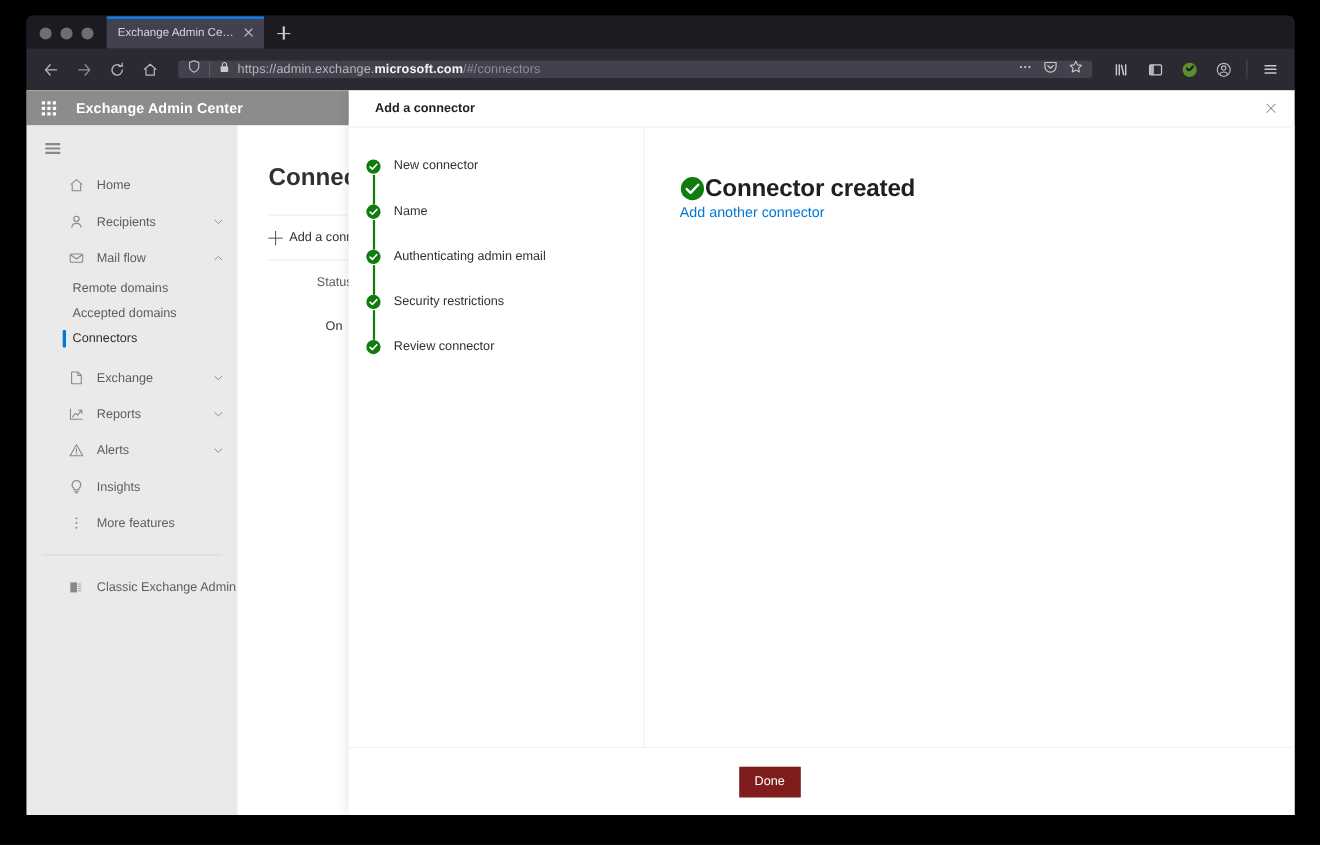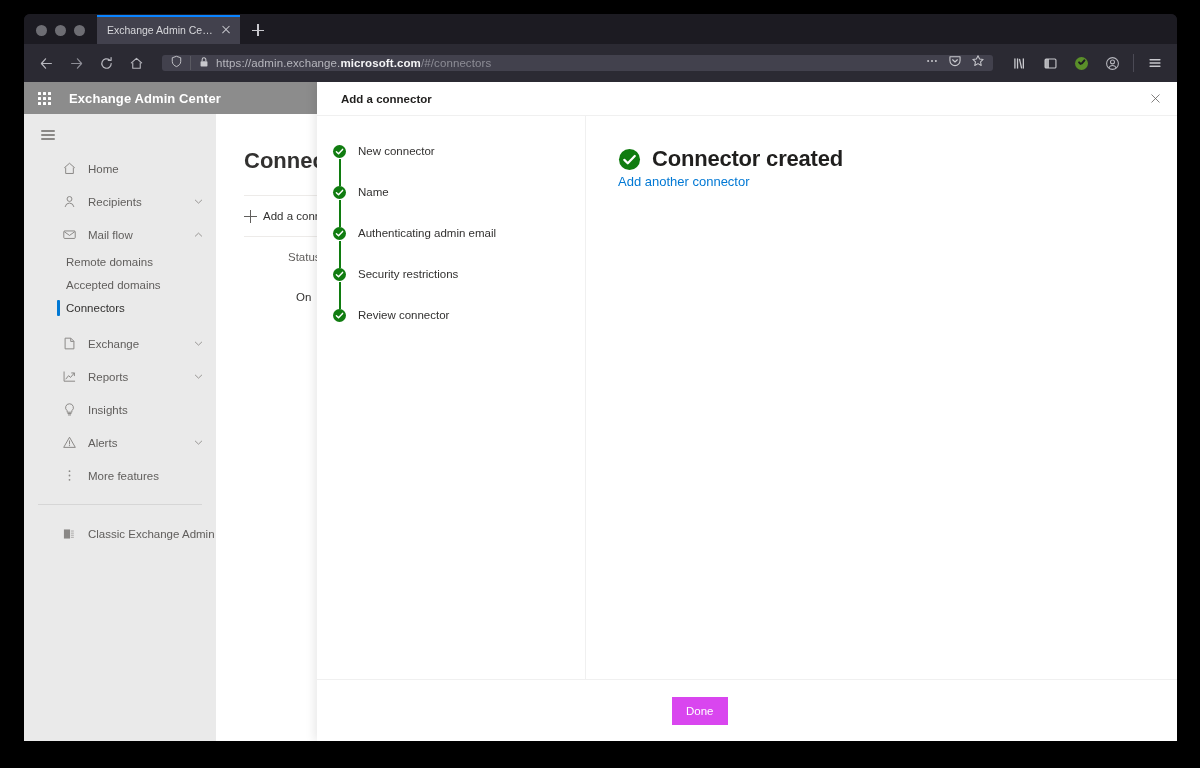--- a/index.html
+++ b/index.html
@@ -329,21 +329,21 @@
   }
   .check-circle svg { display: block; }
 
   
   .result-pane {
     flex: 1;
     padding: 30px 0 0 32px;
   }
   .result-head {
     display: flex; align-items: center;
-    gap: 11px;
+    margin-top: 12px;
   }
   .big-check { width: 23px; height: 23px; flex: 0 0 23px; }
   .result-title {
     font-size: 22px; font-weight: bold; color: #201f1e;
     letter-spacing: -.2px;
   }
   .result-link {
     display: inline-block;
     font-size: 13px;
     color: #0078d4;
@@ -351,21 +351,21 @@
 
   
   .modal-footer {
     height: 62px;
     flex: 0 0 62px;
     border-top: 1px solid #f0f0f0;
     display: flex; align-items: center;
     padding-left: 355px;
   }
   .btn-primary {
-    background: #d946ef;
+    background: #7f1d1d;
     color: #fff;
     font-size: 11.5px;
     border: none;
     height: 28px;
     min-width: 55px;
     padding: 0 14px;
     font-family: "Liberation Sans", sans-serif;
     cursor: pointer;
   }
 </style>
@@ -590,41 +590,41 @@
           <span class="chevron">
             <svg width="11" height="11" viewBox="0 0 16 16">
                 <path d="M3.4 6 L8 10.4 L12.6 6" fill="none" stroke="#8a8886" stroke-width="1.25" stroke-linecap="round" stroke-linejoin="round"></path>
               </svg>
           </span>
         </div>
 
         <div class="nav-item">
           <span class="nav-icon">
             <svg width="15" height="15" viewBox="0 0 16 16">
-                <path d="M8 1.9 a4.1 4.1 0 0 1 2.5 7.4 v1.6 h-5 V9.3 A4.1 4.1 0 0 1 8 1.9 Z" fill="none" stroke="#8a8886" stroke-width="1.05" stroke-linejoin="round"></path>
-                <path d="M6.3 12.3 h3.4 M6.8 13.8 h2.4" stroke="#8a8886" stroke-width="1.05" stroke-linecap="round"></path>
-              </svg>
-          </span>
-          <span class="nav-label">Insights</span>
-        </div>
-
-        <div class="nav-item">
-          <span class="nav-icon">
-            <svg width="15" height="15" viewBox="0 0 16 16">
                 <path d="M8 2.4 L14.2 13.2 H1.8 Z" fill="none" stroke="#8a8886" stroke-width="1.05" stroke-linejoin="round"></path>
                 <path d="M8 6.3 V9.6" stroke="#8a8886" stroke-width="1.05" stroke-linecap="round"></path>
                 <circle cx="8" cy="11.3" r=".65" fill="#8a8886"></circle>
               </svg>
           </span>
           <span class="nav-label">Alerts</span>
           <span class="chevron">
             <svg width="11" height="11" viewBox="0 0 16 16">
                 <path d="M3.4 6 L8 10.4 L12.6 6" fill="none" stroke="#8a8886" stroke-width="1.25" stroke-linecap="round" stroke-linejoin="round"></path>
               </svg>
           </span>
+        </div>
+
+        <div class="nav-item">
+          <span class="nav-icon">
+            <svg width="15" height="15" viewBox="0 0 16 16">
+                <path d="M8 1.9 a4.1 4.1 0 0 1 2.5 7.4 v1.6 h-5 V9.3 A4.1 4.1 0 0 1 8 1.9 Z" fill="none" stroke="#8a8886" stroke-width="1.05" stroke-linejoin="round"></path>
+                <path d="M6.3 12.3 h3.4 M6.8 13.8 h2.4" stroke="#8a8886" stroke-width="1.05" stroke-linecap="round"></path>
+              </svg>
+          </span>
+          <span class="nav-label">Insights</span>
         </div>
 
         <div class="nav-item">
           <span class="nav-icon">
             <svg width="15" height="15" viewBox="0 0 16 16">
                 <circle cx="8" cy="3.4" r=".95" fill="#8a8886"></circle>
                 <circle cx="8" cy="8" r=".95" fill="#8a8886"></circle>
                 <circle cx="8" cy="12.6" r=".95" fill="#8a8886"></circle>
               </svg>
           </span>

